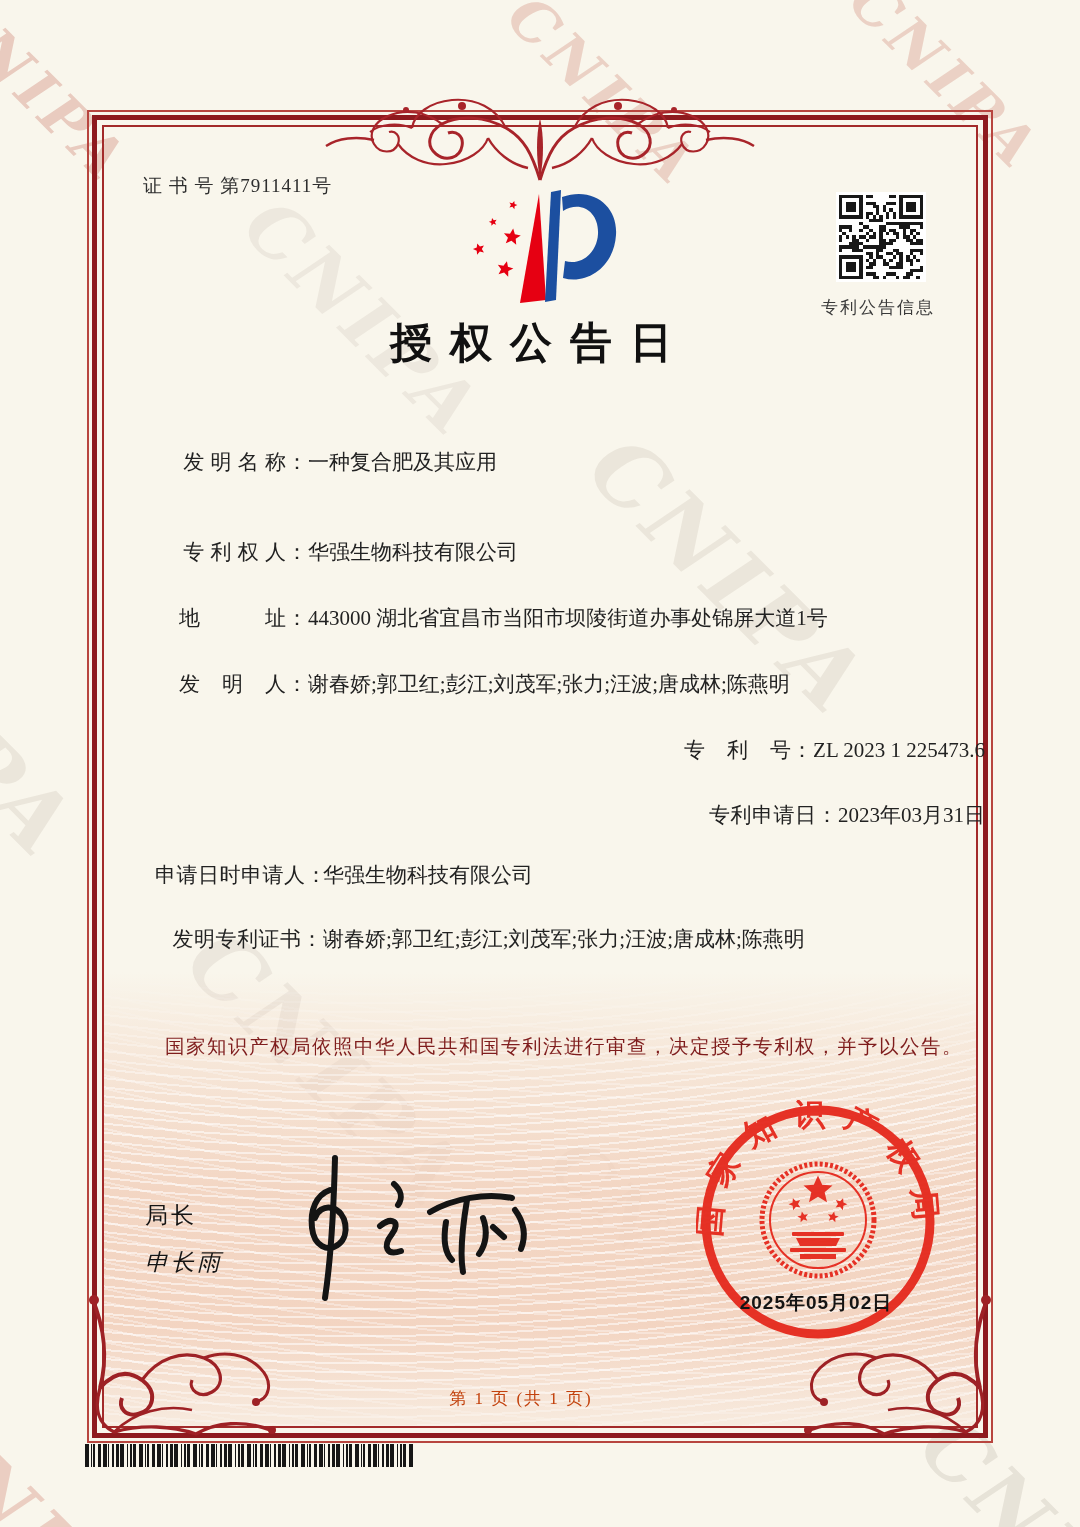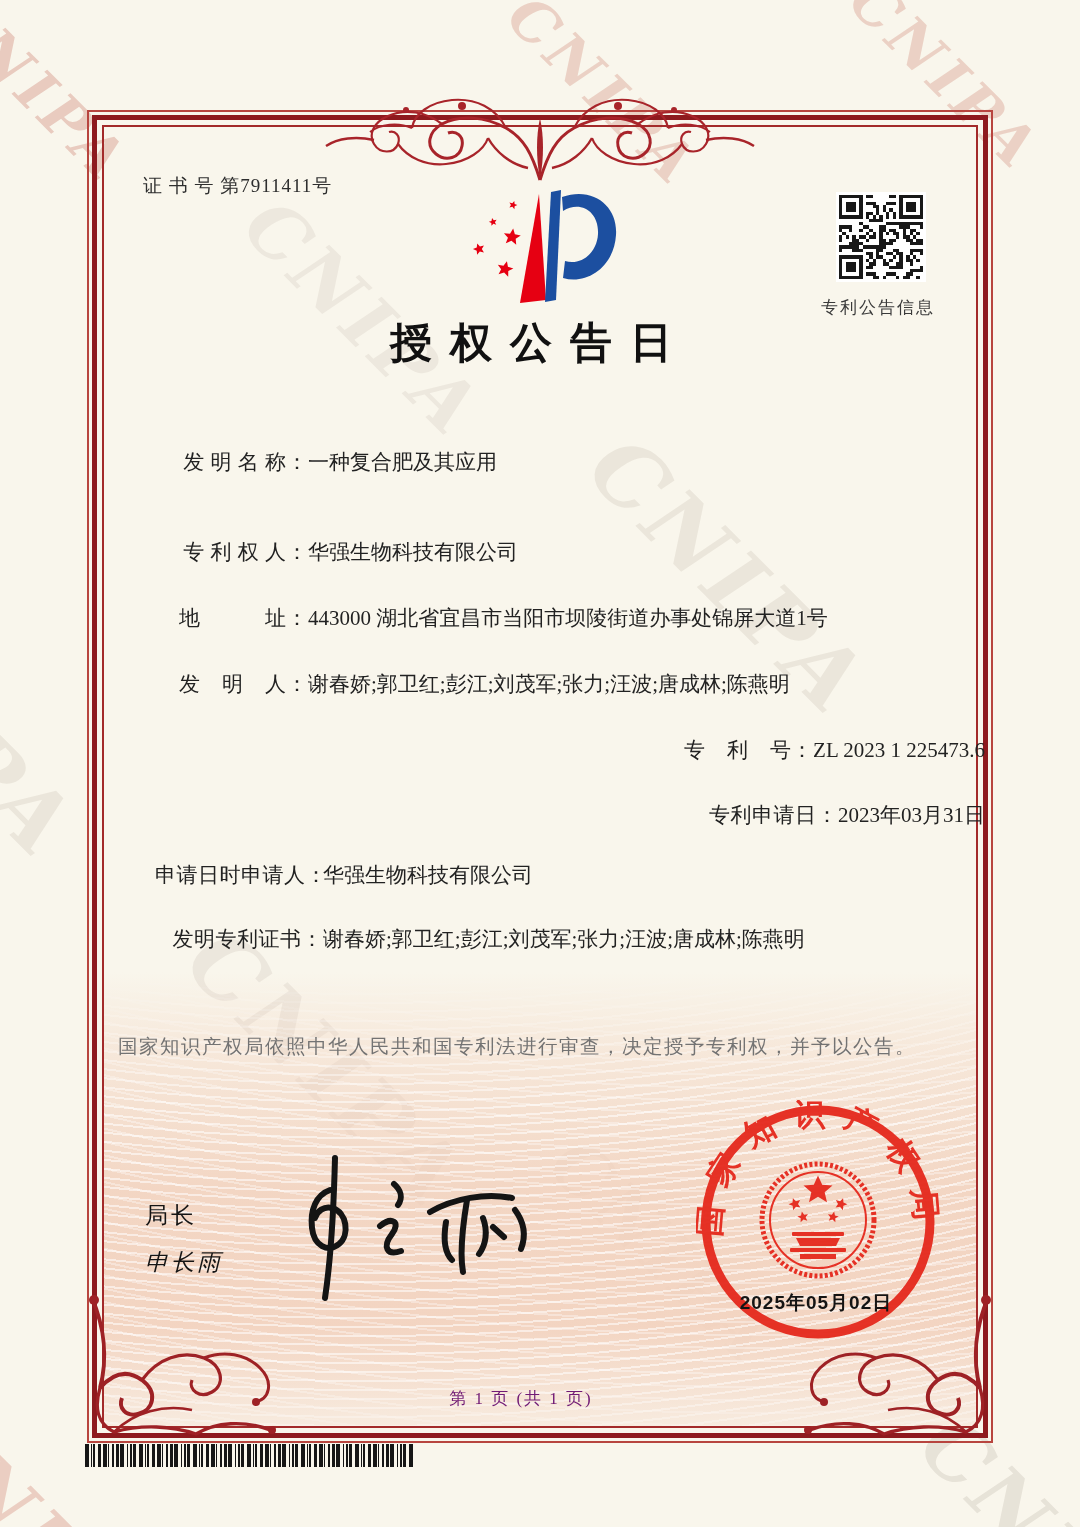--- a/index.html
+++ b/index.html
@@ -33,25 +33,25 @@
          letter-spacing:18px;color:#111;}
   .qrbox{left:836px;top:192px;width:84px;height:84px;background:#fff;padding:3px;}
   .qrcap{left:796px;top:296px;width:164px;text-align:center;font-size:17px;letter-spacing:2px;color:#3a3a3a;}
 
   .row{position:absolute;left:155px;font-size:21px;white-space:nowrap;color:#222;text-align:right;}
   .flabel{display:inline-block;width:153px;letter-spacing:.5px;}
   .flabel2{display:inline-block;width:168px;letter-spacing:.5px;}
   .rcol{position:absolute;left:609px;top:0;}
   .rlabel{display:inline-block;width:146px;}
 
-  .stmt{left:118px;top:1030px;width:845px;text-align:left;font-size:19.5px;line-height:34px;
-        letter-spacing:1.5px;color:#737373;}
+  .stmt{left:118px;top:1030px;width:845px;text-align:right;font-size:19.5px;line-height:34px;
+        letter-spacing:1.5px;color:#7f1d1d;}
   .director{left:145px;font-size:23px;font-family:"Liberation Sans","DejaVu Sans",sans-serif;
             letter-spacing:3px;color:#151515;}
-  .pageno{left:0;top:1387px;width:1042px;text-align:center;font-size:17px;color:#701a75;letter-spacing:2px;}
+  .pageno{left:0;top:1387px;width:1042px;text-align:center;font-size:17px;color:#c2410c;letter-spacing:2px;}
   .barcode{left:85px;top:1444px;width:338px;height:23px;display:flex;align-items:stretch;}
   .barcode div{height:100%;}
   .sealdate{left:696px;top:1290px;width:240px;text-align:center;font-size:19px;font-weight:bold;color:#141414;
             font-family:"Liberation Sans","DejaVu Sans",sans-serif;letter-spacing:1px;}
 </style>
 </head>
 <body>
 
 <div class="wm" style="left:-28px;top:-22px;font-size:58px;color:rgba(196,104,86,.30);">CNIPA</div>
 <div class="wm" style="left:542px;top:-18px;font-size:58px;color:rgba(196,104,86,.26);">CNIPA</div>

